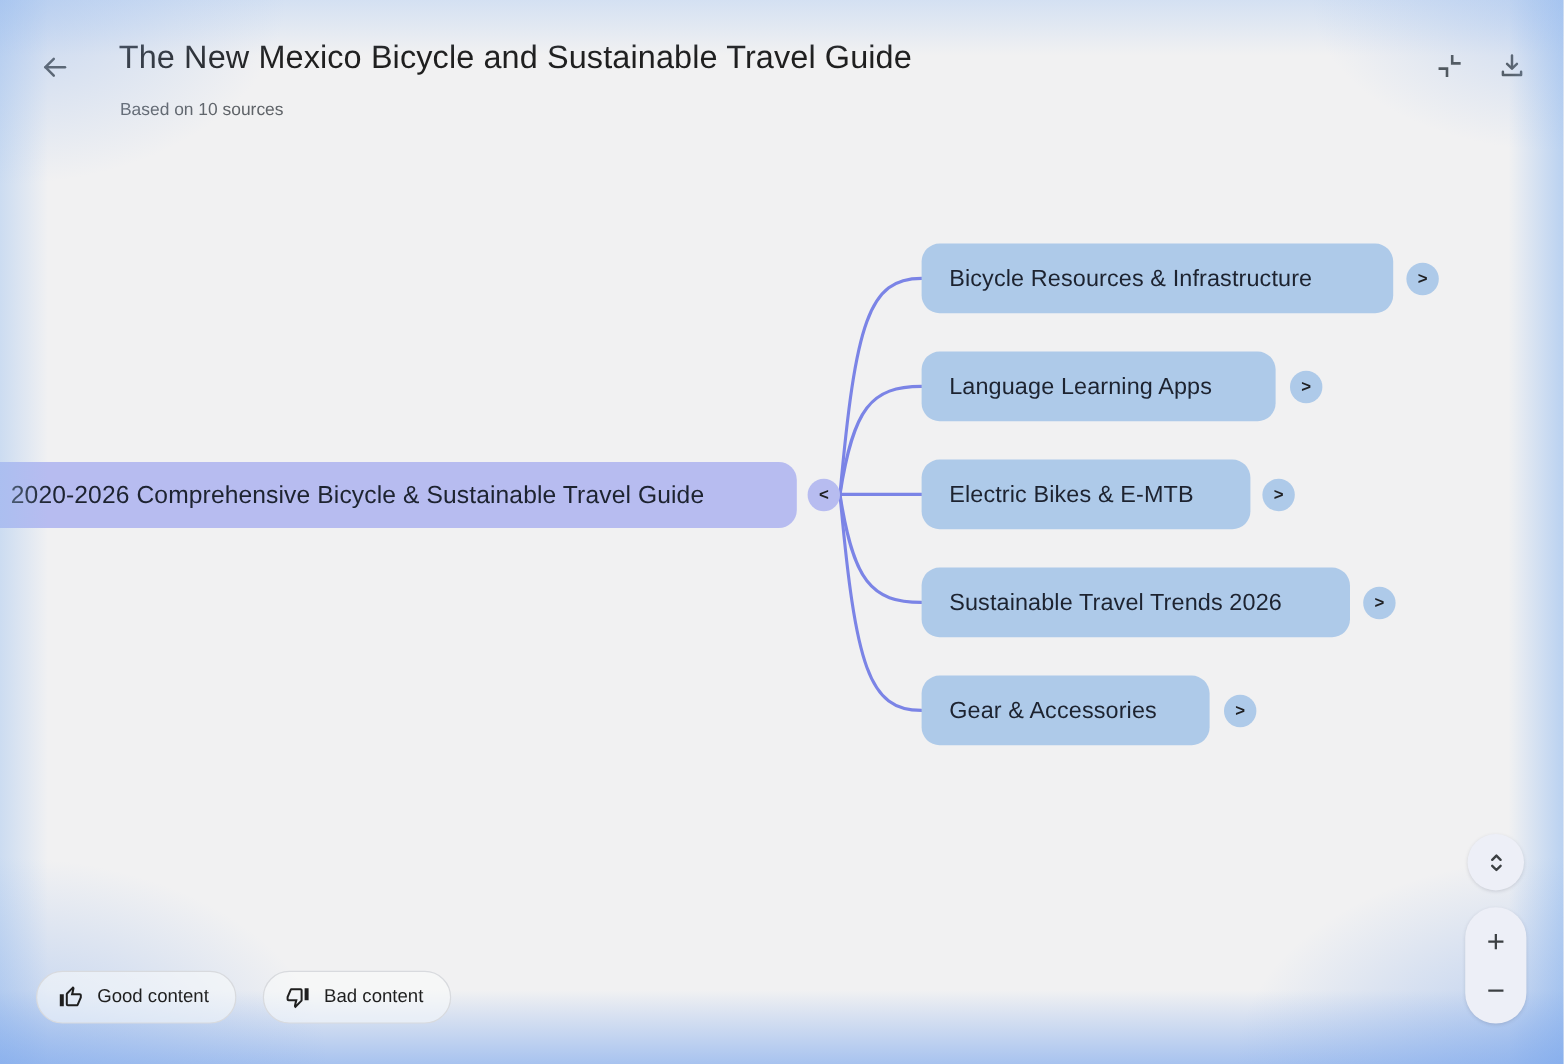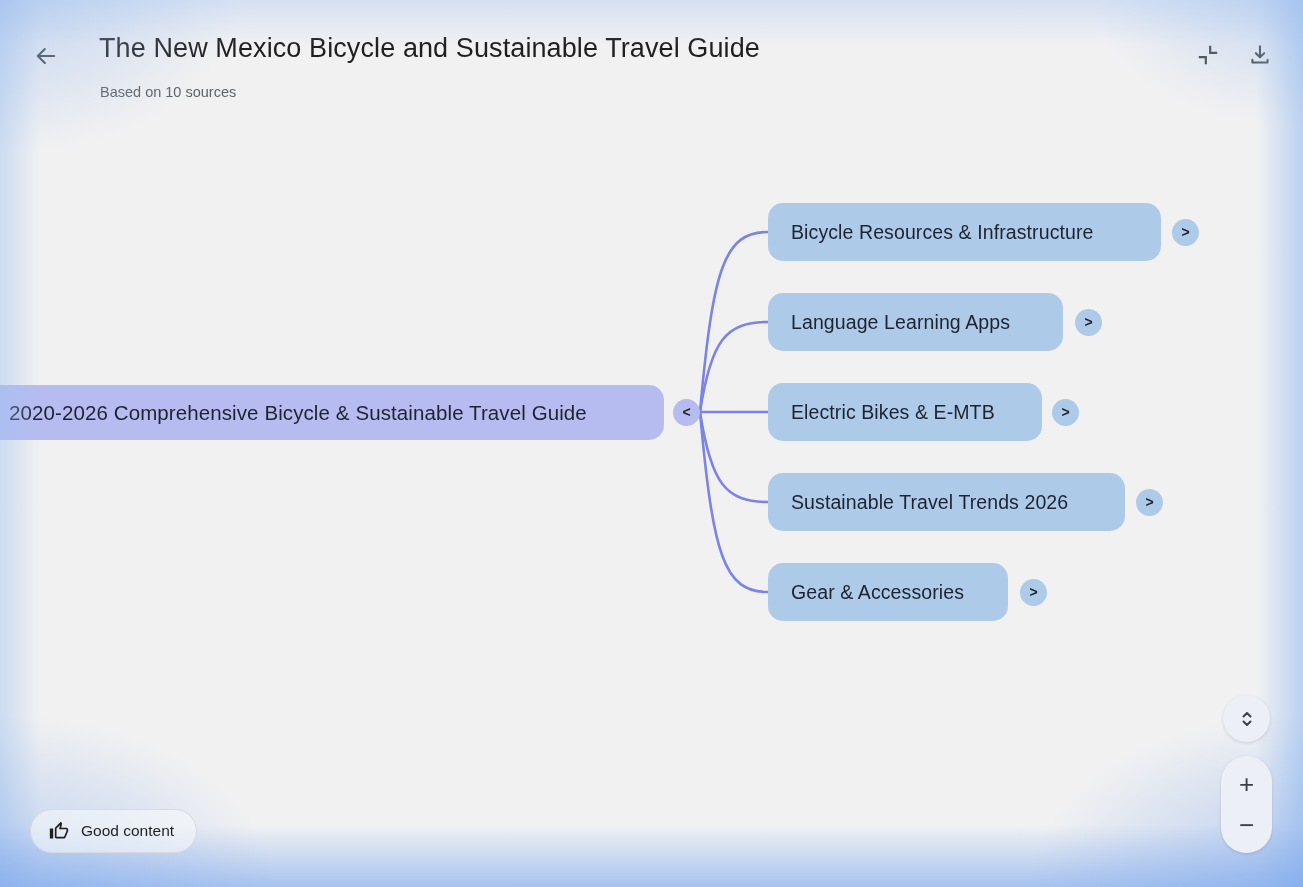--- a/index.html
+++ b/index.html
@@ -168,20 +168,28 @@
 
   <div class="feedback">
     <button class="pill-btn">
       <span style="display:flex;">
         <svg width="20" height="20" viewBox="0 0 24 24" fill="#1f1f1f">
           <path d="M9 21h9c.83 0 1.54-.5 1.84-1.22l3.02-7.05c.09-.23.14-.47.14-.73v-2c0-1.1-.9-2-2-2h-6.31l.95-4.57.03-.32c0-.41-.17-.79-.44-1.06L14.17 1 7.58 7.59C7.22 7.95 7 8.45 7 9v10c0 1.1.9 2 2 2zM9 9l4.34-4.34L12 10h9v2l-3 7H9V9zM1 9h4v12H1z"></path>
         </svg>
       </span>
       <span>Good content</span>
     </button>
+    <button class="pill-btn">
+      <span style="display:flex; transform: rotate(180deg);">
+        <svg width="20" height="20" viewBox="0 0 24 24" fill="#1f1f1f">
+          <path d="M9 21h9c.83 0 1.54-.5 1.84-1.22l3.02-7.05c.09-.23.14-.47.14-.73v-2c0-1.1-.9-2-2-2h-6.31l.95-4.57.03-.32c0-.41-.17-.79-.44-1.06L14.17 1 7.58 7.59C7.22 7.95 7 8.45 7 9v10c0 1.1.9 2 2 2zM9 9l4.34-4.34L12 10h9v2l-3 7H9V9zM1 9h4v12H1z"></path>
+        </svg>
+      </span>
+      <span>Bad content</span>
+    </button>
   </div>
 
   <div class="map-controls">
     <button class="unfold-btn">
       <span style="display:flex;">
         <svg width="24" height="24" viewBox="0 0 24 24" fill="none" stroke="#3c4043" stroke-width="2" stroke-linecap="round" stroke-linejoin="round">
           <path d="M8.5 9.5 12 6l3.5 3.5"></path>
           <path d="M8.5 14.5 12 18l3.5-3.5"></path>
         </svg>
       </span>

